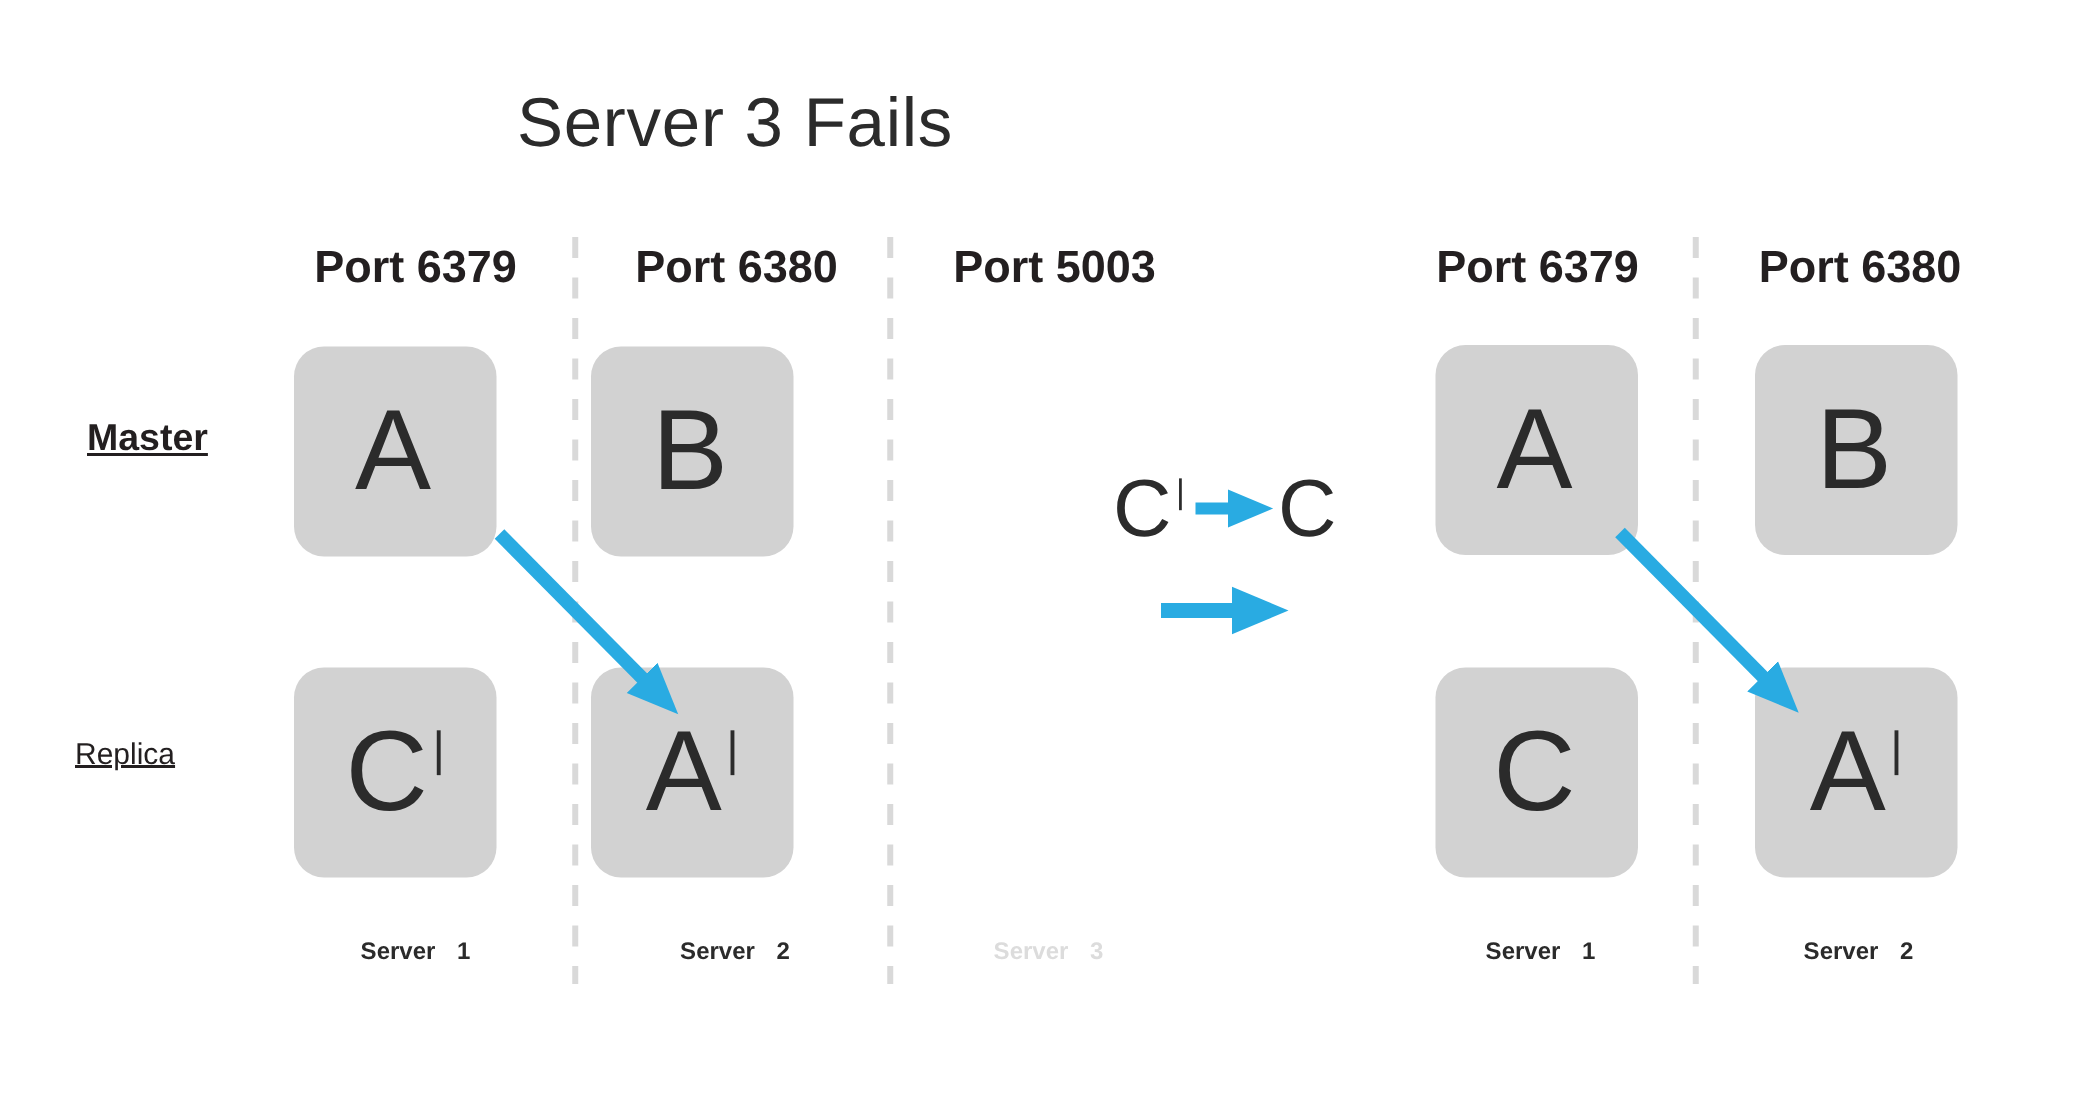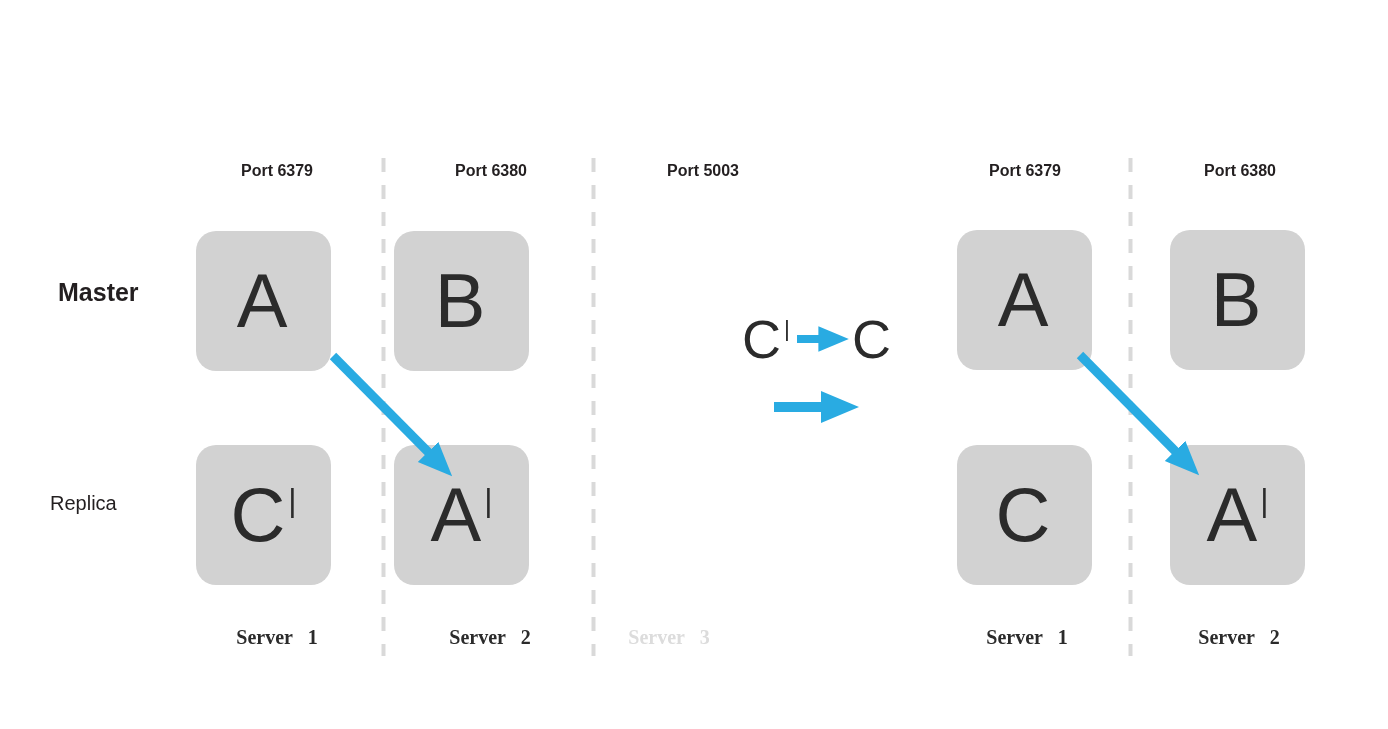--- a/index.html
+++ b/index.html
@@ -18,46 +18,46 @@
     position:relative; width:1388px; height:729px;
     background:var(--background,#fff); overflow:hidden;
   }
   .title {
     position:absolute; left:490px; top:54px; transform:translateX(-50%);
     font-size:46px; color:var(--text_dark,#2b2b2b); font-weight:400;
     letter-spacing:0.5px; white-space:nowrap;
   }
   .port-header {
     position:absolute; top:162px; transform:translateX(-50%);
-    font-size:16px; font-weight:700; color:var(--header_dark,#231f20);
+    font-size:30px; font-weight:700; color:var(--header_dark,#231f20);
     white-space:nowrap;
   }
   .row-label {
-    position:absolute; color:var(--header_dark,#231f20); white-space:nowrap;
+    position:absolute; color:var(--header_dark,#231f20); white-space:nowrap;text-decoration:underline;
   }
   .row-label.master { left:58px; top:278px; font-size:25px; font-weight:700; }
   .row-label.replica { left:50px; top:492px; font-size:20px; font-weight:400; }
   .node {
     position:absolute; width:135px; height:140px;
     background:var(--box_grey,#d2d2d2); border-radius:20px;
     display:flex; align-items:center; justify-content:center;
   }
   .node-text {
     font-size:76px; font-weight:400; color:var(--text_dark,#2b2b2b);
     line-height:1; white-space:nowrap;
   }
   .prime {
     display:inline-block; font-size:0.42em; font-weight:400;
     vertical-align:0.95em; line-height:0; margin-left:3px;
     color:var(--text_dark,#2b2b2b);
   }
   .server-label {
     position:absolute; top:626px; transform:translateX(-50%);
-    font-size:20px; font-weight:700; color:var(--text_dark,#2b2b2b);
-    word-spacing:10px; white-space:nowrap;font-family:Liberation Serif, serif;
+    font-size:16px; font-weight:700; color:var(--text_dark,#2b2b2b);
+    word-spacing:10px; white-space:nowrap;
   }
   .server-label.failed { color:var(--faded_grey,#dcdcdc); }
   .trans-text {
     position:absolute; font-size:54px; font-weight:400;
     color:var(--text_dark,#2b2b2b); line-height:1; white-space:nowrap;
   }
   .trans-from { left:742px; top:312px; }
   .trans-to   { left:852px; top:312px; }
   .overlay {
     position:absolute; left:0; top:0; width:1388px; height:729px;
@@ -68,20 +68,21 @@
     stroke-dasharray:14 13; fill:none;
   }
   .arrow { stroke:var(--accent_blue,#29abe2); fill:none; }
   .arrowhead-fill { fill:var(--accent_blue,#29abe2); }
 </style>
 </head>
 <body>
 
 <div class="canvas">
 
+  <div class="title">Server 3 Fails</div>
 
   <div class="row-label master">Master</div>
   <div class="row-label replica">Replica</div>
 
   <div class="port-header" style="left:277px">Port 6379</div>
   <div class="port-header" style="left:491px">Port 6380</div>
   <div class="port-header" style="left:703px">Port 5003</div>
 
   <div class="port-header" style="left:1025px">Port 6379</div>
   <div class="port-header" style="left:1240px">Port 6380</div>
@@ -107,21 +108,21 @@
   </div>
   <div class="node" style="left:957px;top:445px">
     <span class="node-text"><span>C</span><sup class="prime"></sup></span>
   </div>
   <div class="node" style="left:1170px;top:445px">
     <span class="node-text"><span>A</span><sup class="prime">|</sup></span>
   </div>
 
   <div class="server-label" style="left:277px">Server 1</div>
   <div class="server-label" style="left:490px">Server 2</div>
-  <div class="server-label failed" style="left:669px">Server 3</div>
+  <div class="server-label failed" style="left:699px">Server 3</div>
   <div class="server-label" style="left:1027px">Server 1</div>
   <div class="server-label" style="left:1239px">Server 2</div>
 
   <div class="trans-text trans-from"><span>C</span><sup class="prime">|</sup></div>
   <div class="trans-text trans-to"><span>C</span><sup class="prime"></sup></div>
 
   <svg class="overlay" width="1388" height="729" viewBox="0 0 1388 729" xmlns="http://www.w3.org/2000/svg">
     <defs>
       <marker id="ah" viewBox="0 0 4 3.6" markerWidth="4" markerHeight="3.6" refX="2.2" refY="1.8" orient="auto" markerUnits="strokeWidth">
         <path class="arrowhead-fill" d="M0,0.2 L3.8,1.8 L0,3.4 Z"></path>

